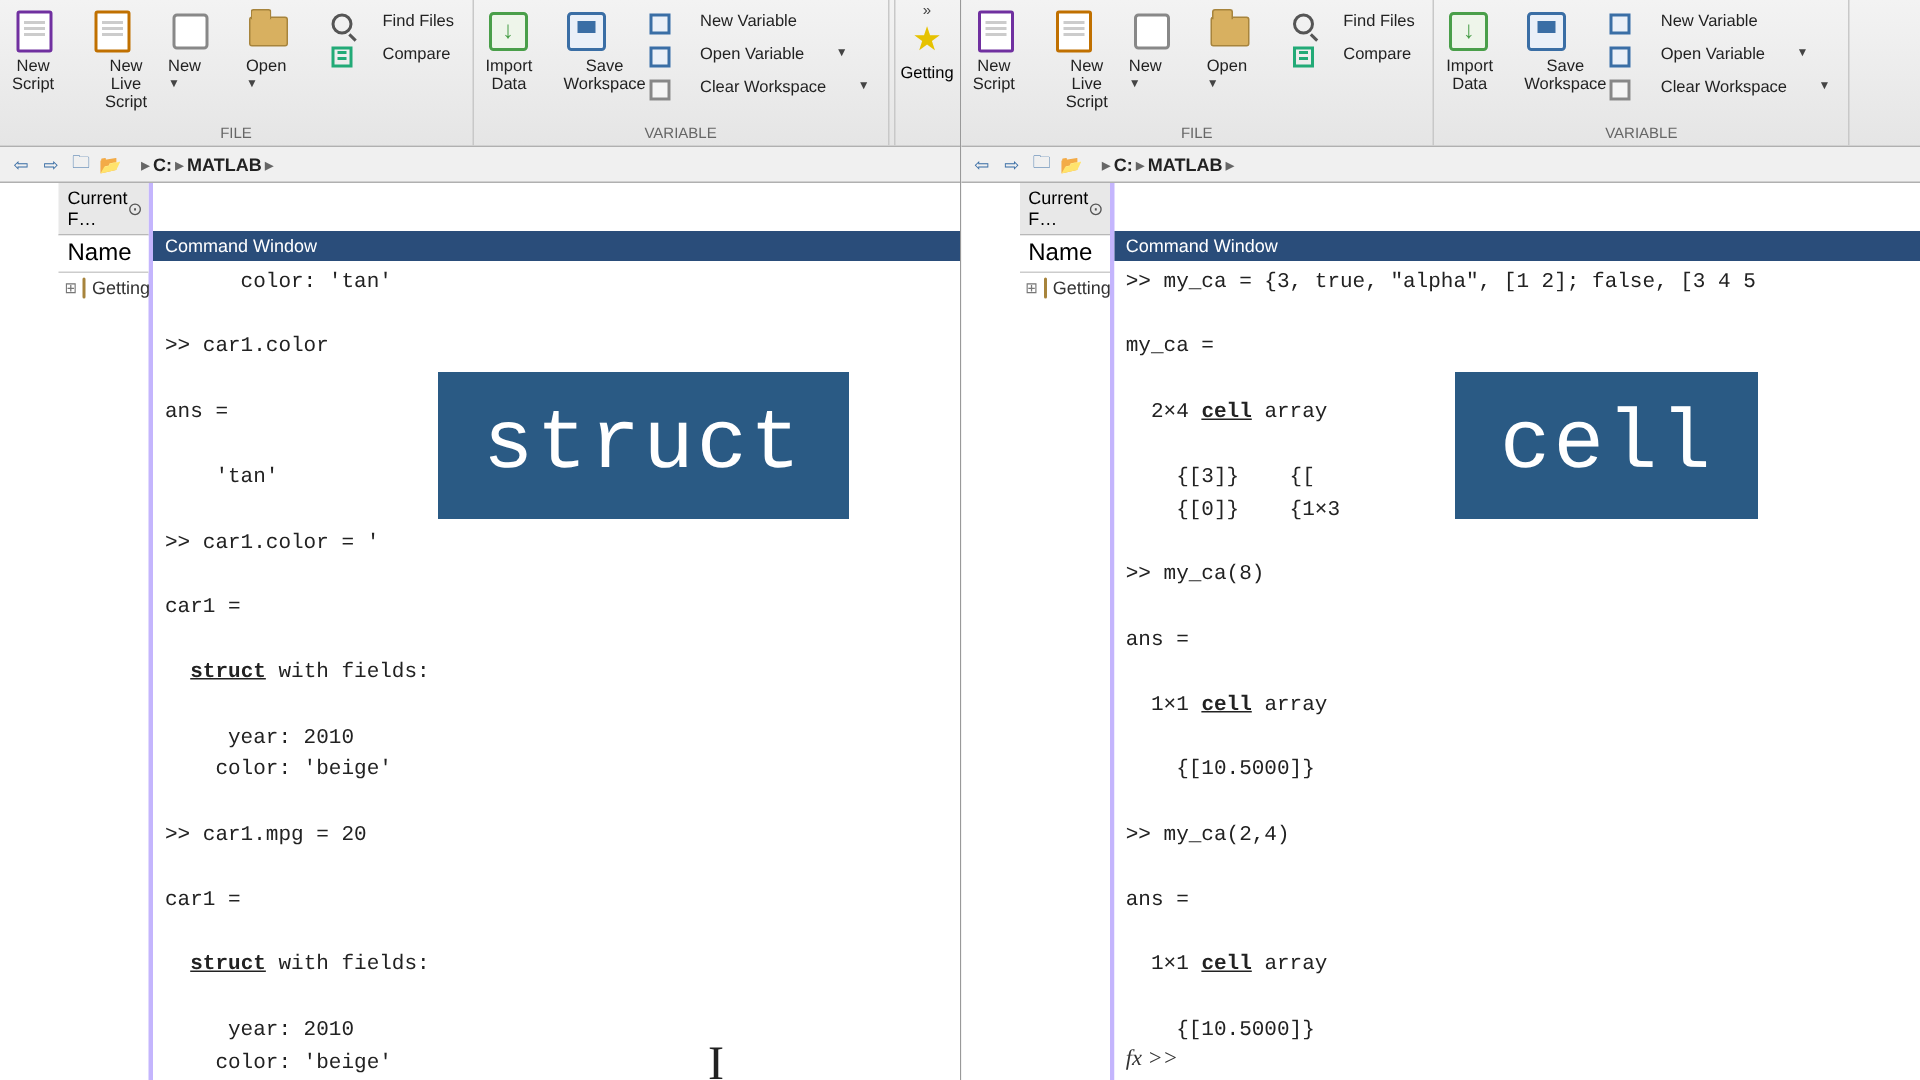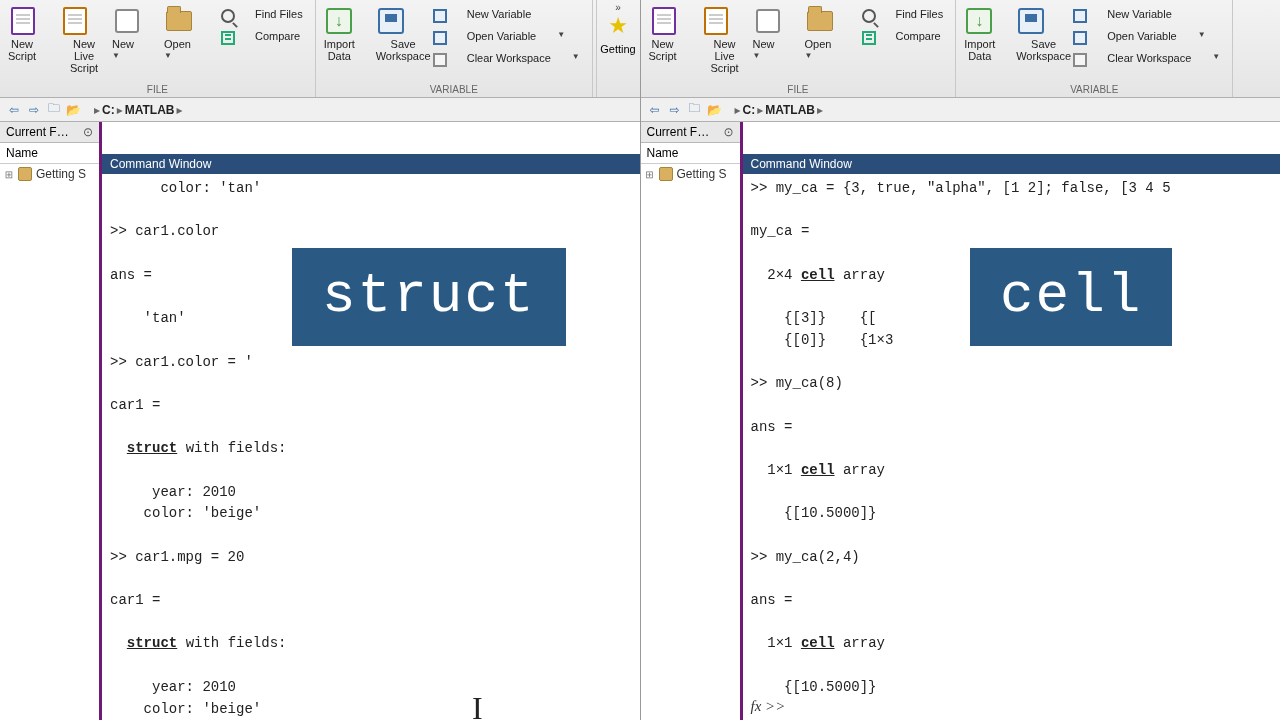--- a/index.html
+++ b/index.html
@@ -126,39 +126,39 @@
   color: #222;
   padding-left: 6px;
 }
 .addrbar .crumb { font-weight: bold; }
 .addrbar .sep { color:#666; }
 
 
 .bodyrow { flex: 1; display: flex; min-height: 0; }
 .curfolder {
   width: 102px;
-  border-right: 3px solid #701a75;
+  border-right: 3px solid #c4b5fd;
   background: #fff;
-  display:flex; flex-direction:column;
+  display:flex; flex-direction:column;padding-left:39px;
 }
 .cf-header {
   background: #e8e8e8;
   border-bottom: 1px solid #b8b8b8;
   padding: 3px 6px;
   font-size: 12px;
   display: flex;
   align-items: center;
   justify-content: space-between;
 }
 .cf-header .act { cursor:pointer; color:#555; font-size:12px;}
 .cf-colhdr {
   background: #fff;
   border-bottom: 1px solid #ccc;
   padding: 3px 6px;
-  font-size: 12px;
+  font-size: 16px;
 }
 .cf-body { padding: 2px 0; }
 .cf-item {
   display: flex; align-items: center;
   padding: 1px 4px;
   gap: 4px;
   font-size: 12px;
   color: #333;
   white-space: nowrap;
 }

